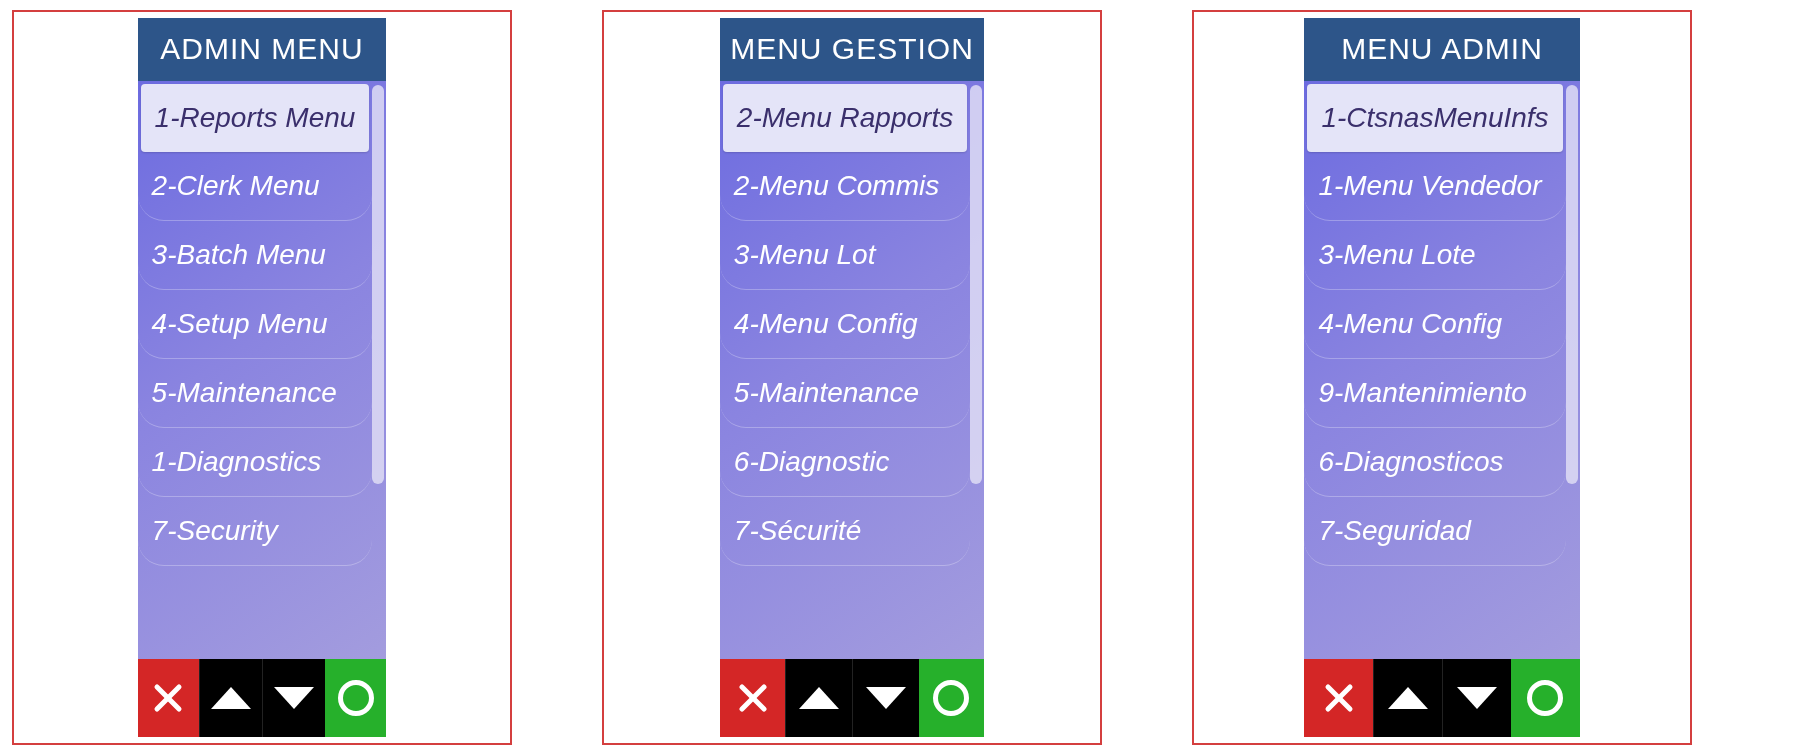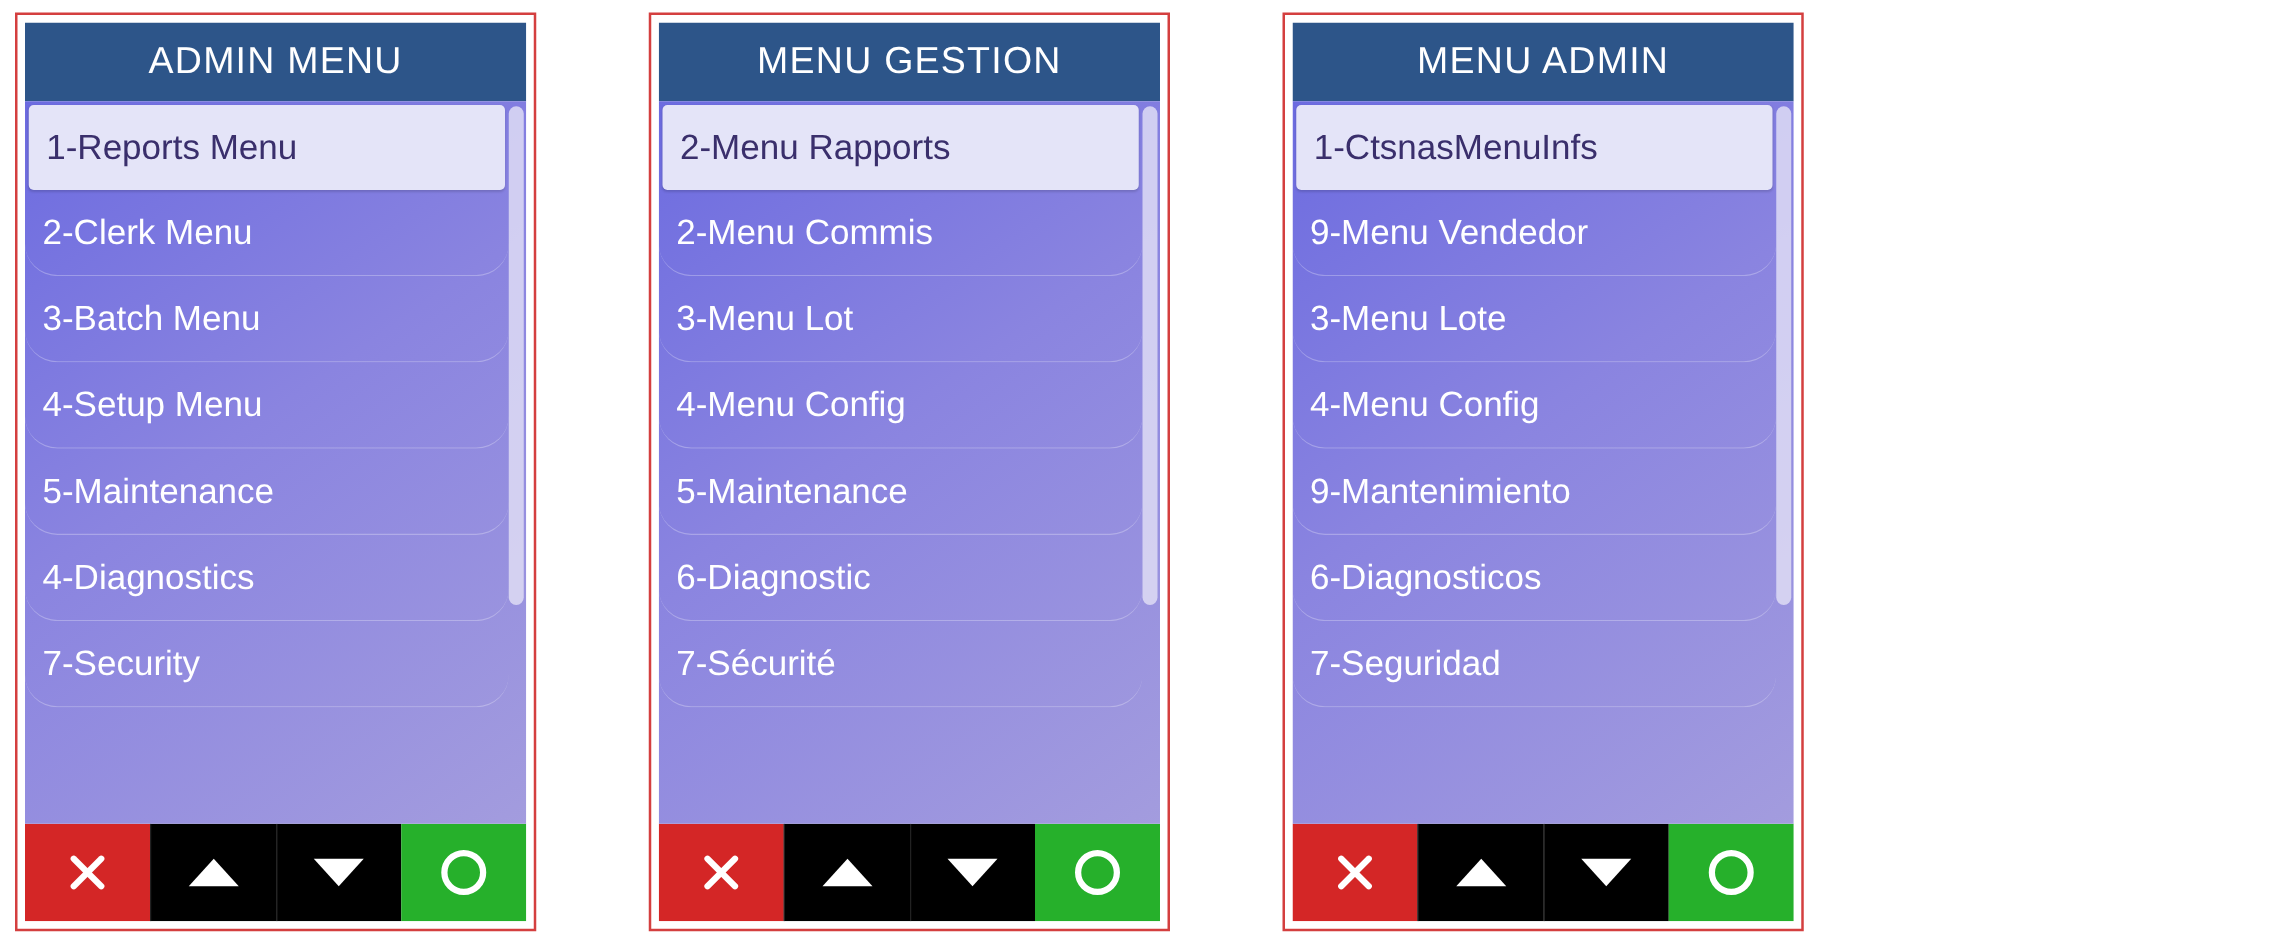--- a/index.html
+++ b/index.html
@@ -11,27 +11,28 @@
       font-family: Arial, Helvetica, sans-serif;
       background: #ffffff;
       width: 1816px;
       height: 756px;
       display: flex;
       gap: 90px;
       padding: 10px 12px;
       align-items: flex-start;
     }
     .device {
-      width: 417px;
+      width: 500px;
       height: 735px;
       border: 2px solid #d43f3f;
       background: #fff;
       padding: 6px;
       display: flex;
       flex-direction: column;
+      align-items: center;
     }
     .device-inner {
       flex: 1;
       display: flex;
       flex-direction: column;
       overflow: hidden;
     }
     .header {
       background: #2d5589;
       color: #ffffff;
@@ -39,20 +40,21 @@
       text-align: center;
       padding: 14px 0 15px 0;
       letter-spacing: 1px;
     }
     .menu-body {
       flex: 1;
       position: relative;
       background: linear-gradient(145deg, #6c6be0 0%, #8a84e0 45%, #a39cde 100%);
       display: flex;
       overflow: hidden;
+      font-style: italic;
     }
     .menu-list {
       flex: 1;
       display: flex;
       flex-direction: column;
       overflow: hidden;
     }
     .menu-item {
       color: #ffffff;
       font-size: 28px;
@@ -129,21 +131,21 @@
 <div class="device">
   <div class="device-inner">
     <div class="header">ADMIN MENU</div>
     <div class="menu-body">
       <div class="menu-list">
         <div class="menu-item selected">1-Reports Menu</div>
         <div class="menu-item">2-Clerk Menu</div>
         <div class="menu-item">3-Batch Menu</div>
         <div class="menu-item">4-Setup Menu</div>
         <div class="menu-item">5-Maintenance</div>
-        <div class="menu-item">4-Diagnostics</div>
+        <div class="menu-item">1-Diagnostics</div>
         <div class="menu-item">7-Security</div>
       </div>
       <div class="scrollbar">
         <div class="scroll-thumb" style="height:70%"></div>
       </div>
     </div>
     <div class="navbar">
       <div class="nav-btn nav-cancel">
         <svg class="icon-x" viewBox="0 0 34 34">
             <line x1="6" y1="6" x2="28" y2="28"></line>
@@ -199,21 +201,21 @@
     </div>
   </div>
 </div>
 
 <div class="device">
   <div class="device-inner">
     <div class="header">MENU ADMIN</div>
     <div class="menu-body">
       <div class="menu-list">
         <div class="menu-item selected">1-CtsnasMenuInfs</div>
-        <div class="menu-item">9-Menu Vendedor</div>
+        <div class="menu-item">1-Menu Vendedor</div>
         <div class="menu-item">3-Menu Lote</div>
         <div class="menu-item">4-Menu Config</div>
         <div class="menu-item">9-Mantenimiento</div>
         <div class="menu-item">6-Diagnosticos</div>
         <div class="menu-item">7-Seguridad</div>
       </div>
       <div class="scrollbar">
         <div class="scroll-thumb" style="height:70%"></div>
       </div>
     </div>

